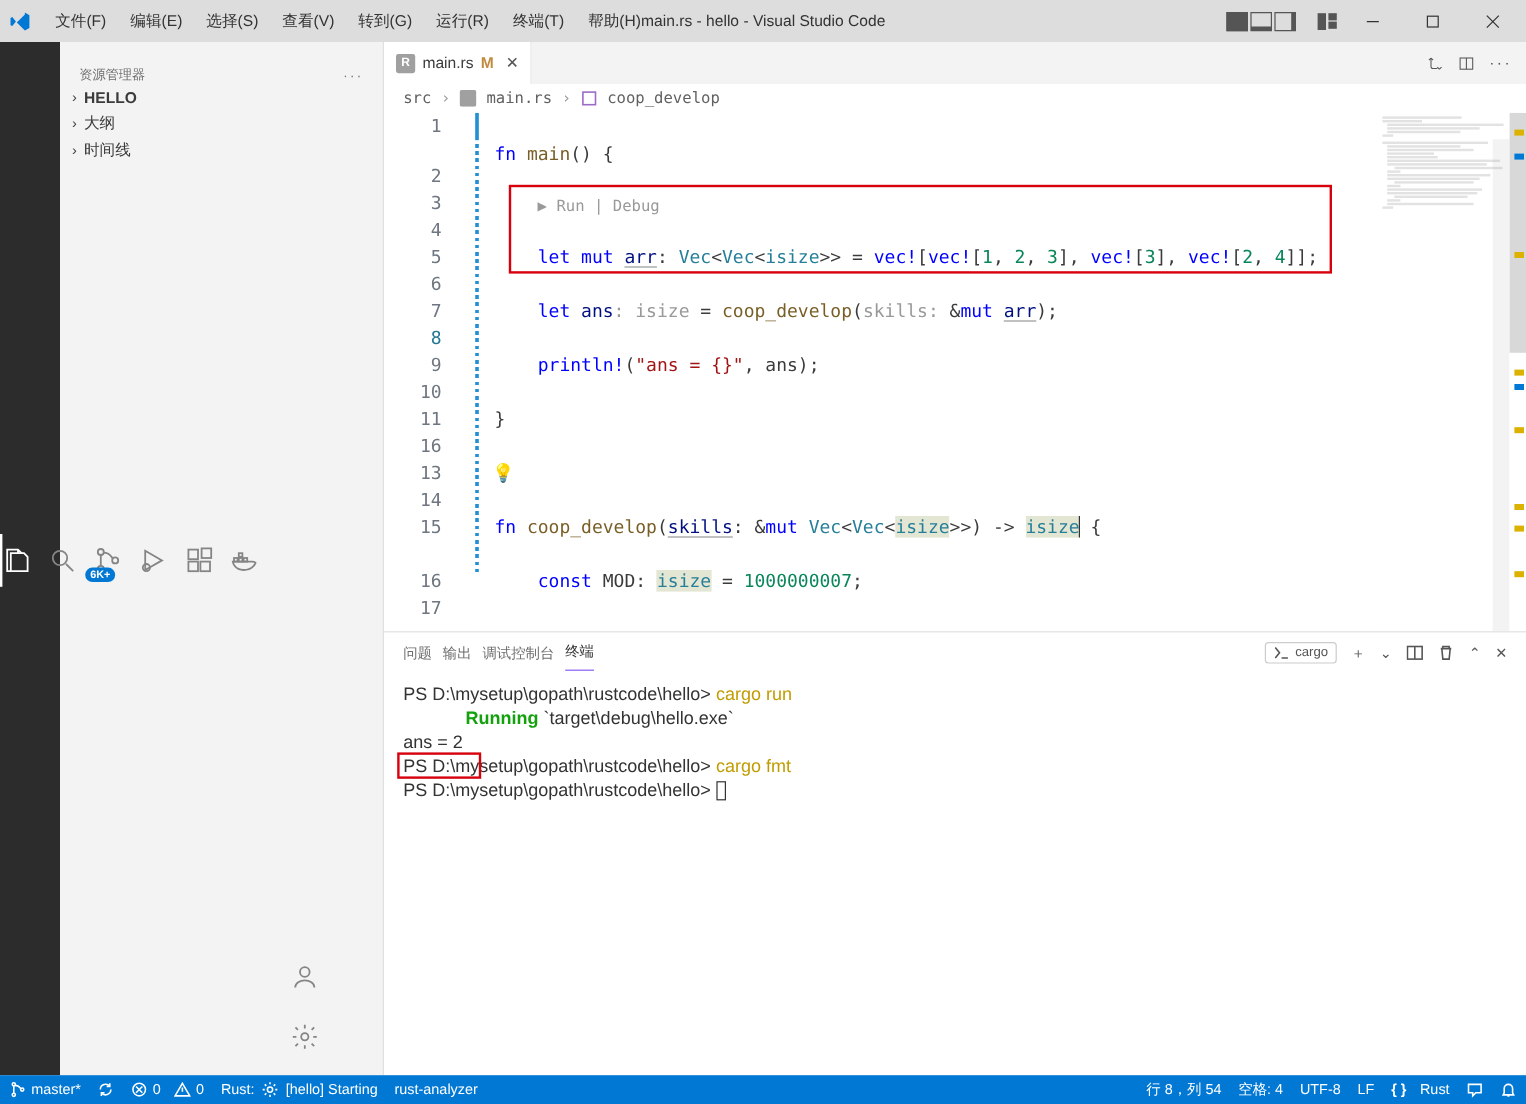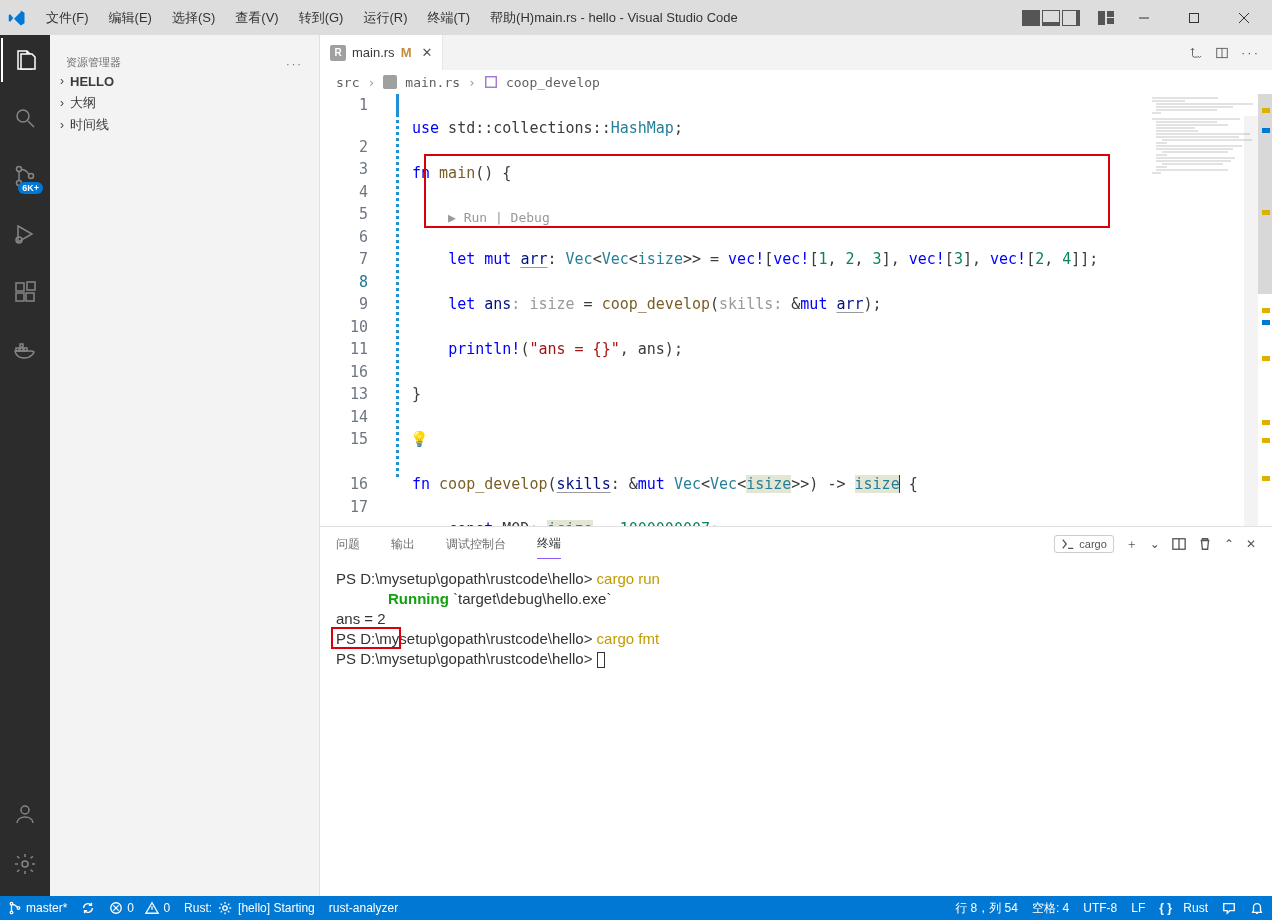--- a/index.html
+++ b/index.html
@@ -8,21 +8,21 @@
 .titlebar .logo{width:18px;height:18px;margin-right:10px}
 .menu{display:flex;gap:0}
 .menu-item{padding:4px 10px;cursor:default;color:#333}
 .title-text{position:absolute;left:50%;transform:translateX(-50%);color:#333}
 .win-controls{margin-left:auto;display:flex;align-items:center;gap:10px}
 .win-controls .grp{display:flex;gap:2px;margin-right:8px}
 .sq{width:18px;height:16px;border:1px solid #555}
 .sq.filled{background:#555}
 .win-btn{width:40px;height:30px;display:flex;align-items:center;justify-content:center}
 .main-area{flex:1;display:flex;min-height:0}
-.activity-bar{width:50px;background:#2c2c2c;display:flex;flex-direction:column;align-items:center;padding-top:3px;gap:14px}
+.activity-bar{width:50px;background:#2c2c2c;display:flex;flex-direction:row;align-items:center;padding-top:3px;gap:14px}
 .act-item{width:48px;height:44px;display:flex;align-items:center;justify-content:center;position:relative;cursor:default}
 .act-item.active{border-left:2px solid #fff}
 .act-item svg{width:24px;height:24px;stroke:#858585;fill:none;stroke-width:1.5}
 .act-item.active svg{stroke:#fff}
 .badge{position:absolute;bottom:4px;right:6px;background:#0078d4;color:#fff;font-size:9px;border-radius:8px;padding:1px 4px;font-weight:bold}
 .act-bottom{margin-top:auto;margin-bottom:10px;display:flex;flex-direction:column;gap:6px}
 .sidebar{width:270px;background:#f3f3f3;border-right:1px solid #e0e0e0;display:flex;flex-direction:column}
 .sb-header{height:35px;display:flex;align-items:flex-end;padding:0 16px;color:#6f6f6f;font-size:11px}
 .sb-header .dots{margin-left:auto;letter-spacing:2px}
 .tree{padding:0}
@@ -60,21 +60,21 @@
 .bulb{position:absolute;left:-2px;width:16px;height:16px;color:#ddb100}
 .minimap{width:110px;background:#fff;opacity:0.6;position:relative;flex-shrink:0;overflow:hidden}
 .mm-line{height:2px;margin:1px 4px;background:#cfcfcf}
 .mm-hl{position:absolute;right:0;top:22px;bottom:0;width:14px;background:rgba(100,100,100,0.12)}
 .ov-ruler{width:14px;background:#fff;flex-shrink:0;position:relative}
 .ov-ruler .vscroll{position:absolute;right:0;top:0;width:14px;height:200px;background:rgba(100,100,100,0.25)}
 .ov-mark{position:absolute;right:2px;width:8px;height:5px}
 .yellowm{background:#ddb100}
 .bluem{background:#0078d4}
 .panel{height:370px;border-top:1px solid #e0e0e0;background:#fff;display:flex;flex-direction:column}
-.panel-tabs{height:34px;display:flex;align-items:center;padding:0 16px;gap:31px;color:#6e6e6e;font-size:12px}
+.panel-tabs{height:34px;display:flex;align-items:center;padding:0 16px;gap:9px;color:#6e6e6e;font-size:12px}
 .ptab{padding:6px 0;cursor:default}
 .ptab.active{color:#333;border-bottom:1px solid #8b5cf6}
 .panel-actions{margin-left:auto;display:flex;align-items:center;gap:12px;color:#555}
 .panel-actions .csel{border:1px solid #ccc;padding:1px 6px;border-radius:3px;font-size:11px;display:flex;align-items:center;gap:4px}
 .term{flex:1;padding:8px 16px;font-family:Liberation Sans, sans-serif;font-size:15px;line-height:20px;color:#333;position:relative}
 .term .pr{color:#333}
 .term .cy{color:#c19c00}
 .term .cg{color:#13a10e;font-weight:bold}
 .cursor{display:inline-block;width:8px;height:16px;border:1px solid #333;vertical-align:middle}
 .statusbar{height:24px;background:#0078d4;color:#fff;display:flex;align-items:center;font-size:12px;padding:0 8px;gap:14px}
@@ -264,21 +264,20 @@
           <div class="ln dim">11</div>
           <div class="ln dim">16</div>
           <div class="ln dim">13</div>
           <div class="ln dim">14</div>
           <div class="ln dim">15</div>
           <div class="ln dim"></div>
           <div class="ln dim">16</div>
           <div class="ln dim">17</div>
       </div>
       <div class="code-content">
-<div class="line"><span class="kw">use</span> std::collections::<span class="type">HashMap</span>;</div>
 <div class="line"><span class="kw">fn</span> <span class="fn">main</span>() {</div>
 <div class="line codelens" style="height:19px;padding-left:36px"><span>▶ <span>Run | Debug</span></span></div>
 <div class="line">    <span class="kw">let</span> <span class="kw">mut</span> <span class="param underln">arr</span>: <span class="type">Vec</span>&lt;<span class="type">Vec</span>&lt;<span class="type">isize</span>&gt;&gt; = <span class="mac">vec!</span>[<span class="mac">vec!</span>[<span class="num">1</span>, <span class="num">2</span>, <span class="num">3</span>], <span class="mac">vec!</span>[<span class="num">3</span>], <span class="mac">vec!</span>[<span class="num">2</span>, <span class="num">4</span>]];</div>
 <div class="line">    <span class="kw">let</span> <span class="param">ans</span><span class="hint">: isize</span> = <span class="fn">coop_develop</span>(<span class="hint">skills: </span>&amp;<span class="kw">mut</span> <span class="param underln">arr</span>);</div>
 <div class="line">    <span class="mac">println!</span>(<span class="str">"ans = {}"</span>, ans);</div>
 <div class="line">}</div>
 <div class="line" style="position:relative"><span class="bulb">💡</span></div>
 <div class="line"><span class="kw">fn</span> <span class="fn">coop_develop</span>(<span class="param underln">skills</span>: &amp;<span class="kw">mut</span> <span class="type">Vec</span>&lt;<span class="type">Vec</span>&lt;<span class="type hl-isize">isize</span>&gt;&gt;) -&gt; <span class="type hl-isize" style="box-shadow:inset -1px 0 0 #333">isize</span> {</div>
 <div class="line">    <span class="kw">const</span> MOD: <span class="type hl-isize">isize</span> = <span class="num">1000000007</span>;</div>
 

